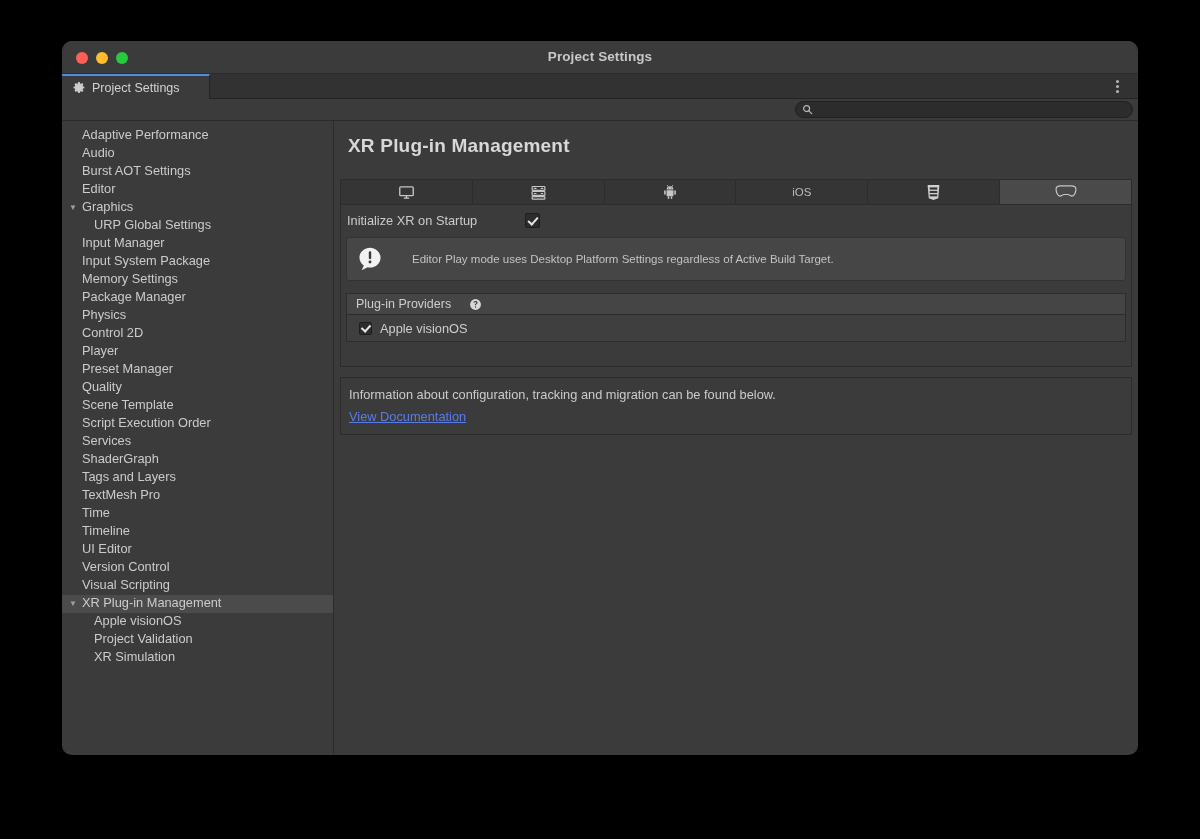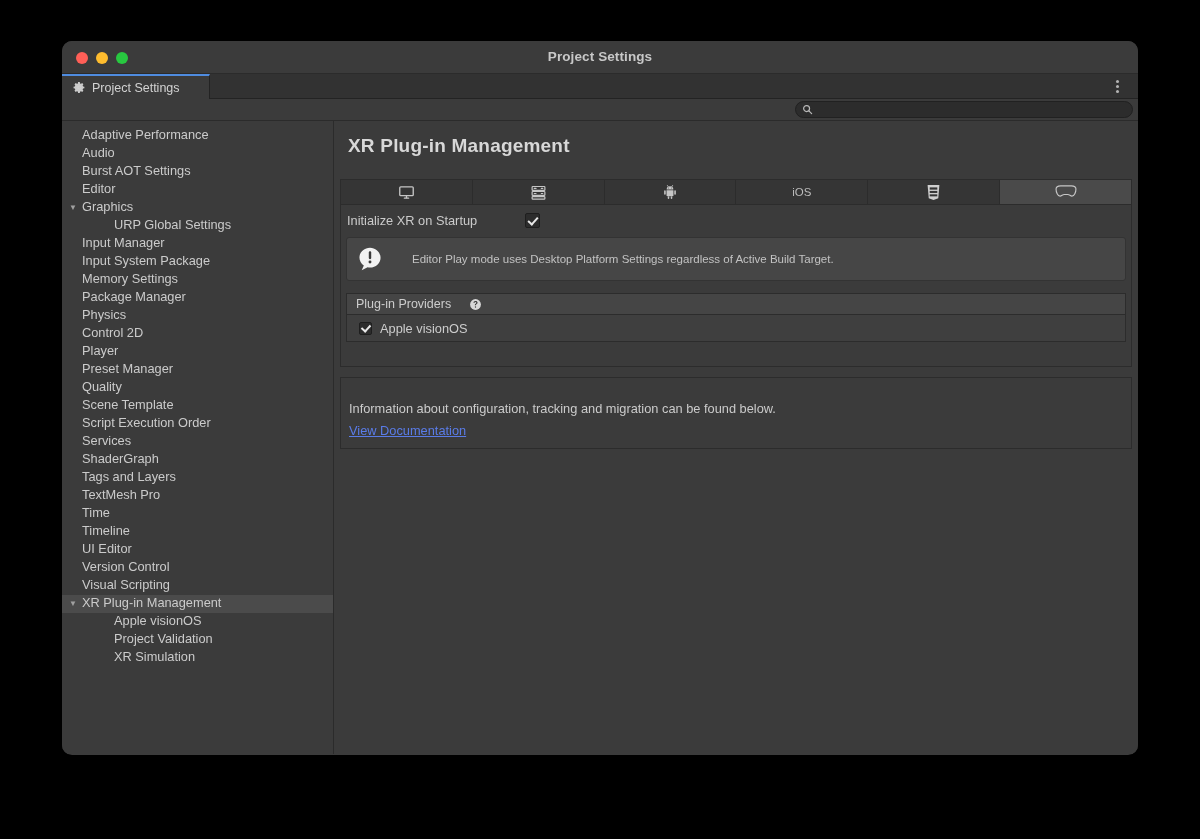--- a/index.html
+++ b/index.html
@@ -148,21 +148,21 @@
   .side-item .foldout {
     position: absolute;
     left: 6px;
     width: 10px;
     text-align: center;
     font-size: 8px;
     color: #a0a0a0;
     line-height: 18px;
   }
   .side-item .txt { padding-left: 20px; }
-  .side-item.indent .txt { padding-left: 52px; }
+  .side-item.indent .txt { padding-left: 32px; }
   .side-item.selected { background: #4b4b4b; }
 
   #main {
     flex: 1;
     background: #3b3b3b;
     position: relative;
     padding: 0 6px;
   }
   #page-title {
     font-size: 19px;
@@ -278,21 +278,21 @@
   .ucheck.small { width: 13px; height: 13px; }
   .ucheck.small.on::after { left: 3px; top: 0px; width: 4px; height: 7px; }
 
   #platform-card-spacer { height: 24px; }
 
   
   #doc-box {
     margin-top: 10px;
     border: 1px solid #2c2c2c;
     background: #3b3b3b;
-    padding: 23px 0 9px 8px;
+    padding: 9px 0 9px 8px;
   }
   #doc-text {
     font-size: 12.8px;
     color: #cbcbcb;
   }
   #doc-link {
     display: inline-block;
     margin-top: 7px;
     font-size: 12.8px;
     color: #5a7ce8;

